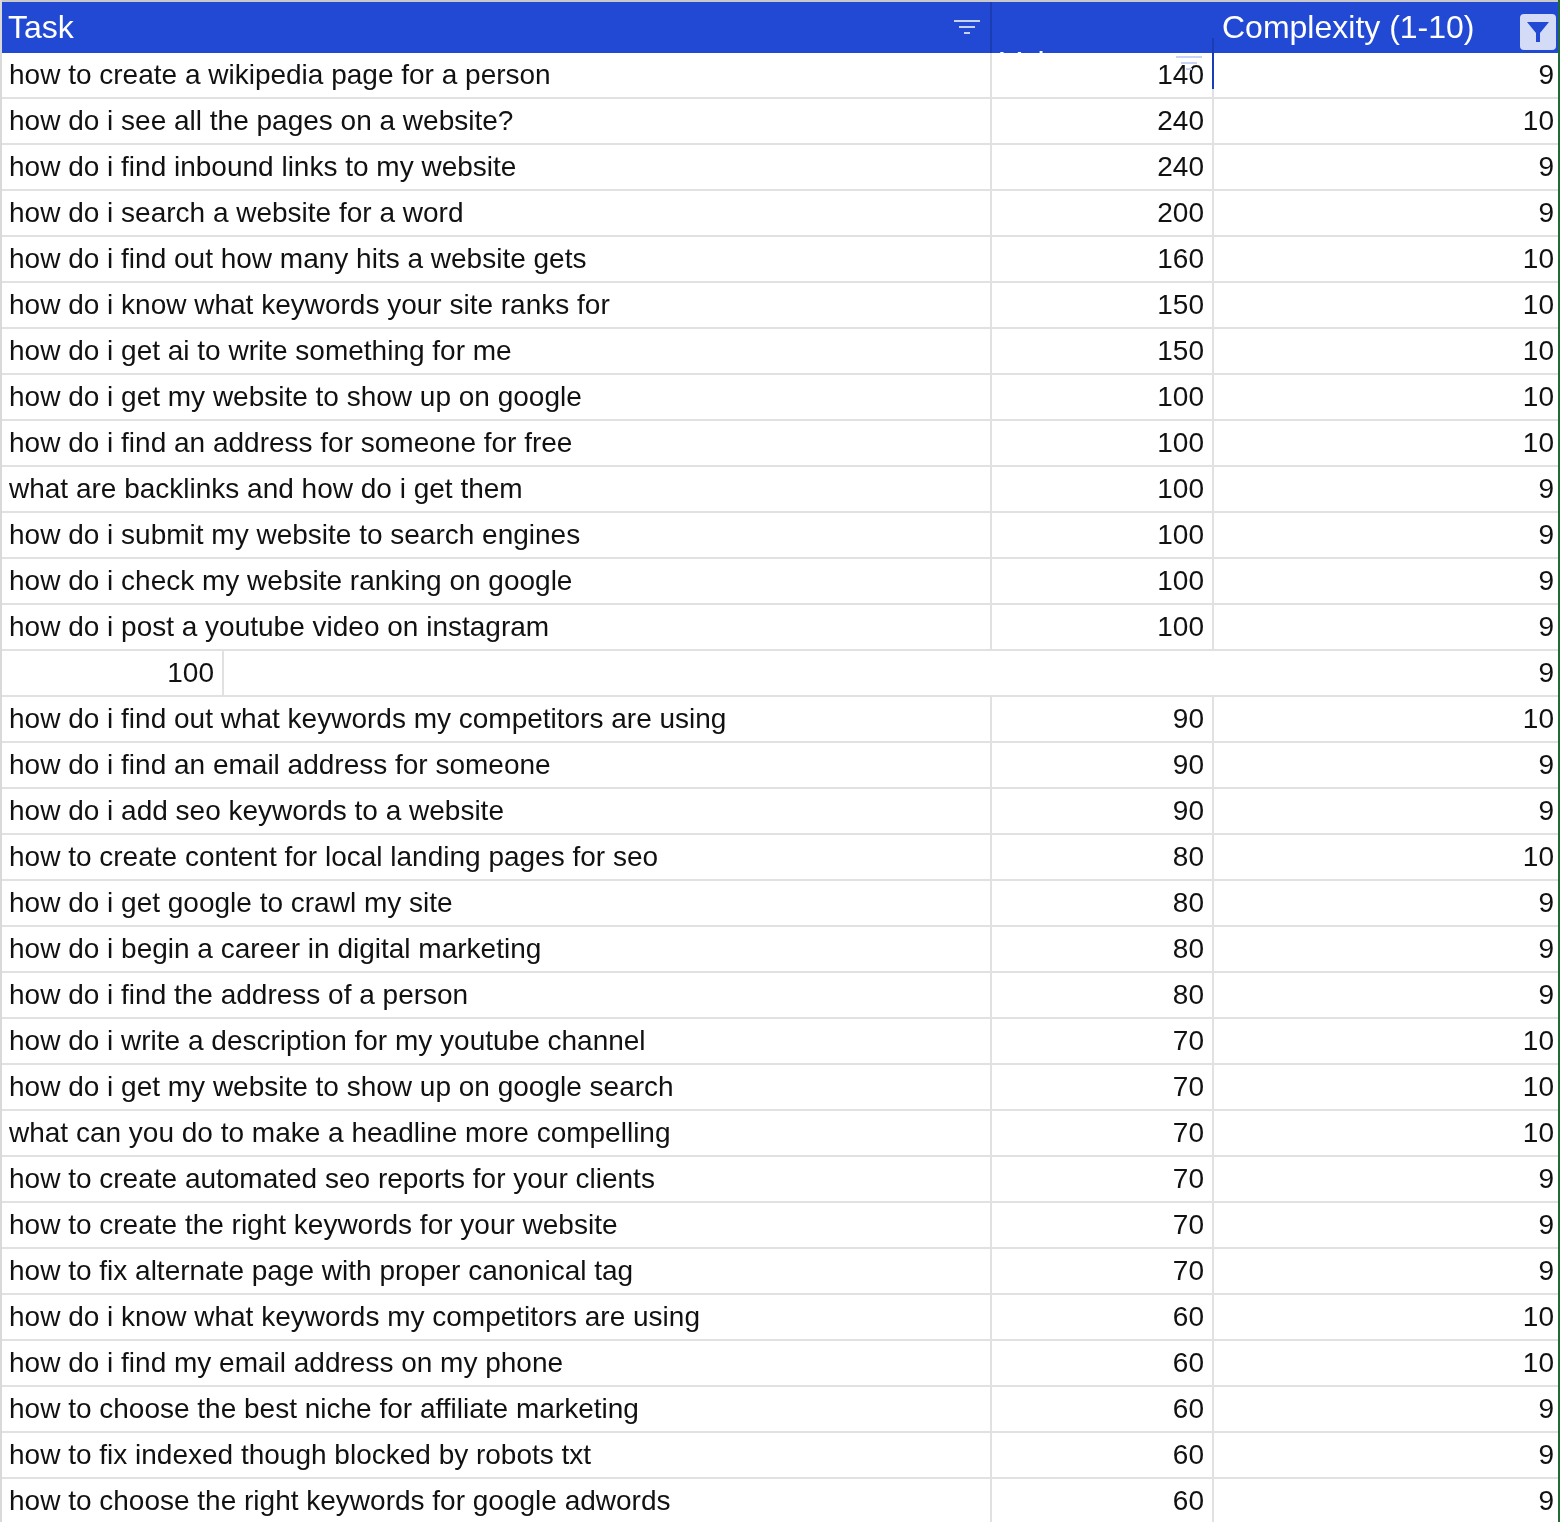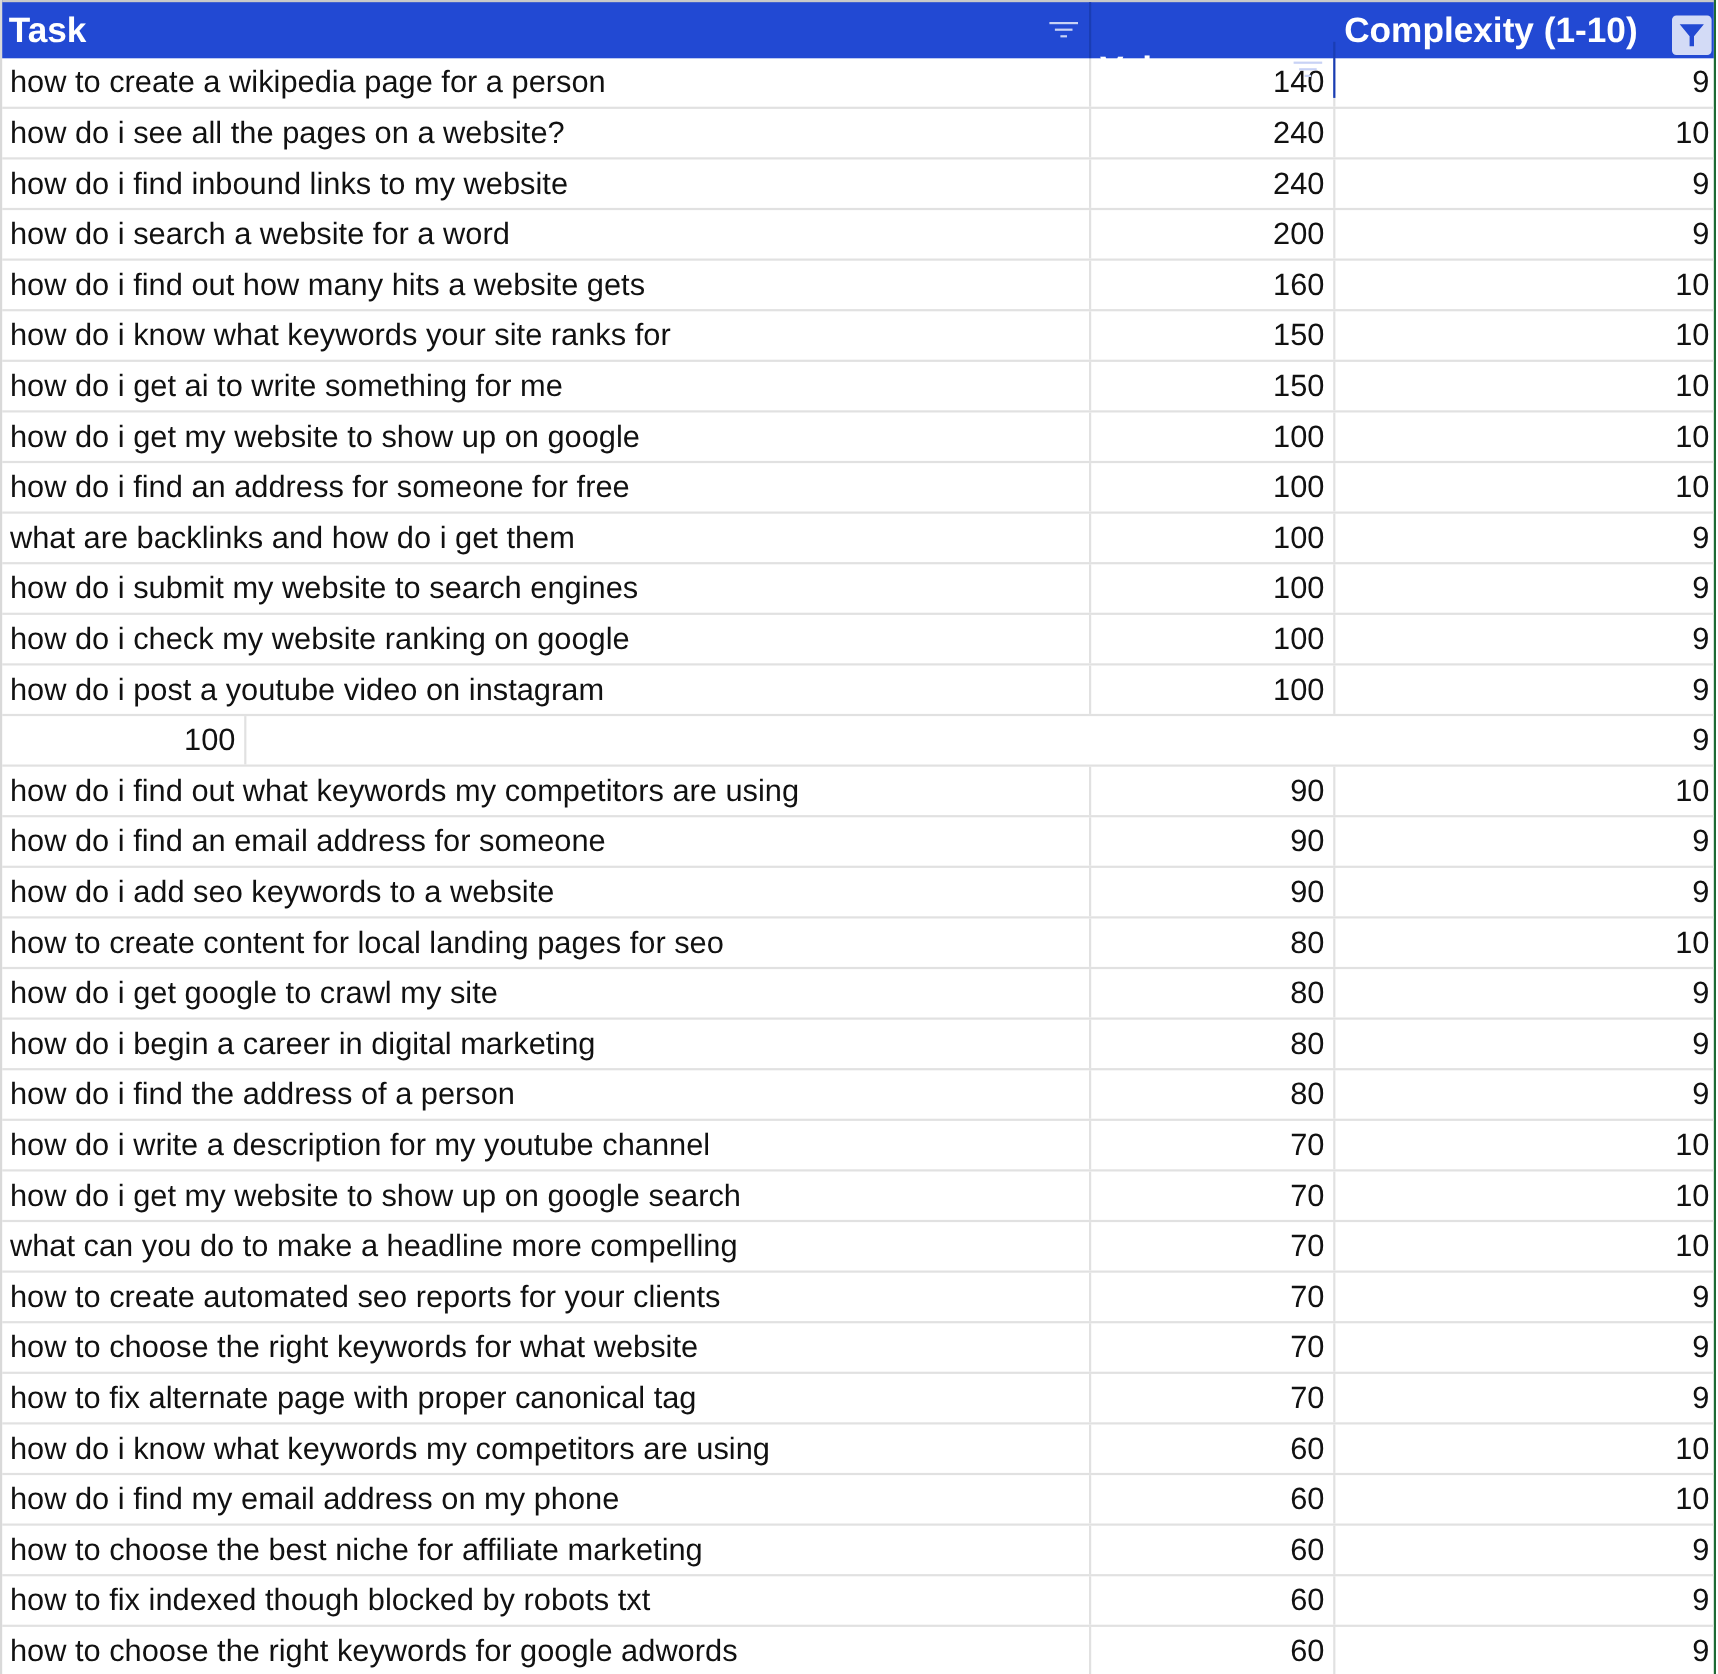--- a/index.html
+++ b/index.html
@@ -44,21 +44,21 @@
       color: #111111;
       white-space: nowrap;
       overflow: hidden;
     }
     .c-task { width: 990px; padding-left: 7px; border-right: 2px solid #e1e1e1; }
     .c-vol  { width: 222px; justify-content: flex-end; padding-right: 8px; border-right: 2px solid #e1e1e1; }
     .c-cx   { flex: 1; justify-content: flex-end; padding-right: 4px; text-align: right; }
 
     .header .cell {
       color: #ffffff;
-      font-weight: bold;
+      font-weight: normal;
       font-size: 32px;
       border-right: 2px solid #1a3db4;
       position: relative;
     }
     .header .c-task { justify-content: flex-start; padding-left: 6px; }
     .header .c-vol  { justify-content: flex-start; padding-left: 8px; margin-top: 36px; }
     .header .c-cx   { justify-content: flex-start; padding-left: 8px; border-right: none; }
 
     .sort-icon {
       position: absolute;
@@ -239,21 +239,21 @@
         <div class="cell c-task">what can you do to make a headline more compelling</div>
         <div class="cell c-vol">70</div>
         <div class="cell c-cx">10</div>
       </div>
       <div class="row">
         <div class="cell c-task">how to create automated seo reports for your clients</div>
         <div class="cell c-vol">70</div>
         <div class="cell c-cx">9</div>
       </div>
       <div class="row">
-        <div class="cell c-task">how to choose the right keywords for what website</div>
+        <div class="cell c-task">how to create the right keywords for your website</div>
         <div class="cell c-vol">70</div>
         <div class="cell c-cx">9</div>
       </div>
       <div class="row">
         <div class="cell c-task">how to fix alternate page with proper canonical tag</div>
         <div class="cell c-vol">70</div>
         <div class="cell c-cx">9</div>
       </div>
       <div class="row">
         <div class="cell c-task">how do i know what keywords my competitors are using</div>

